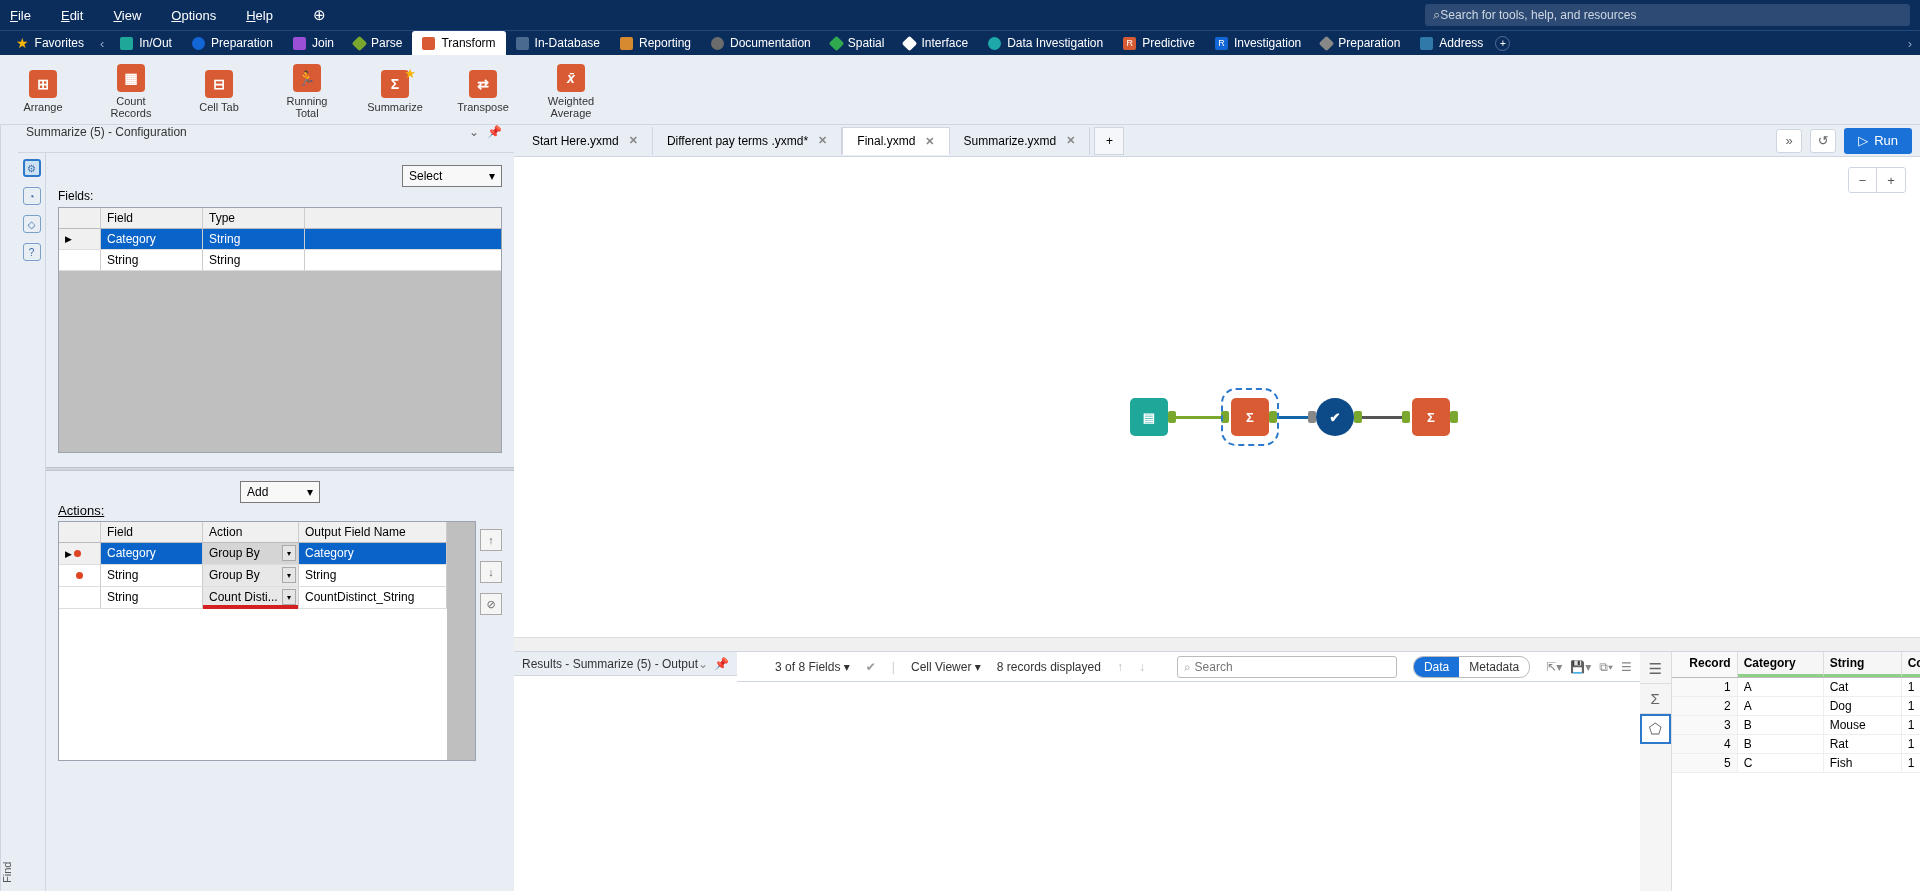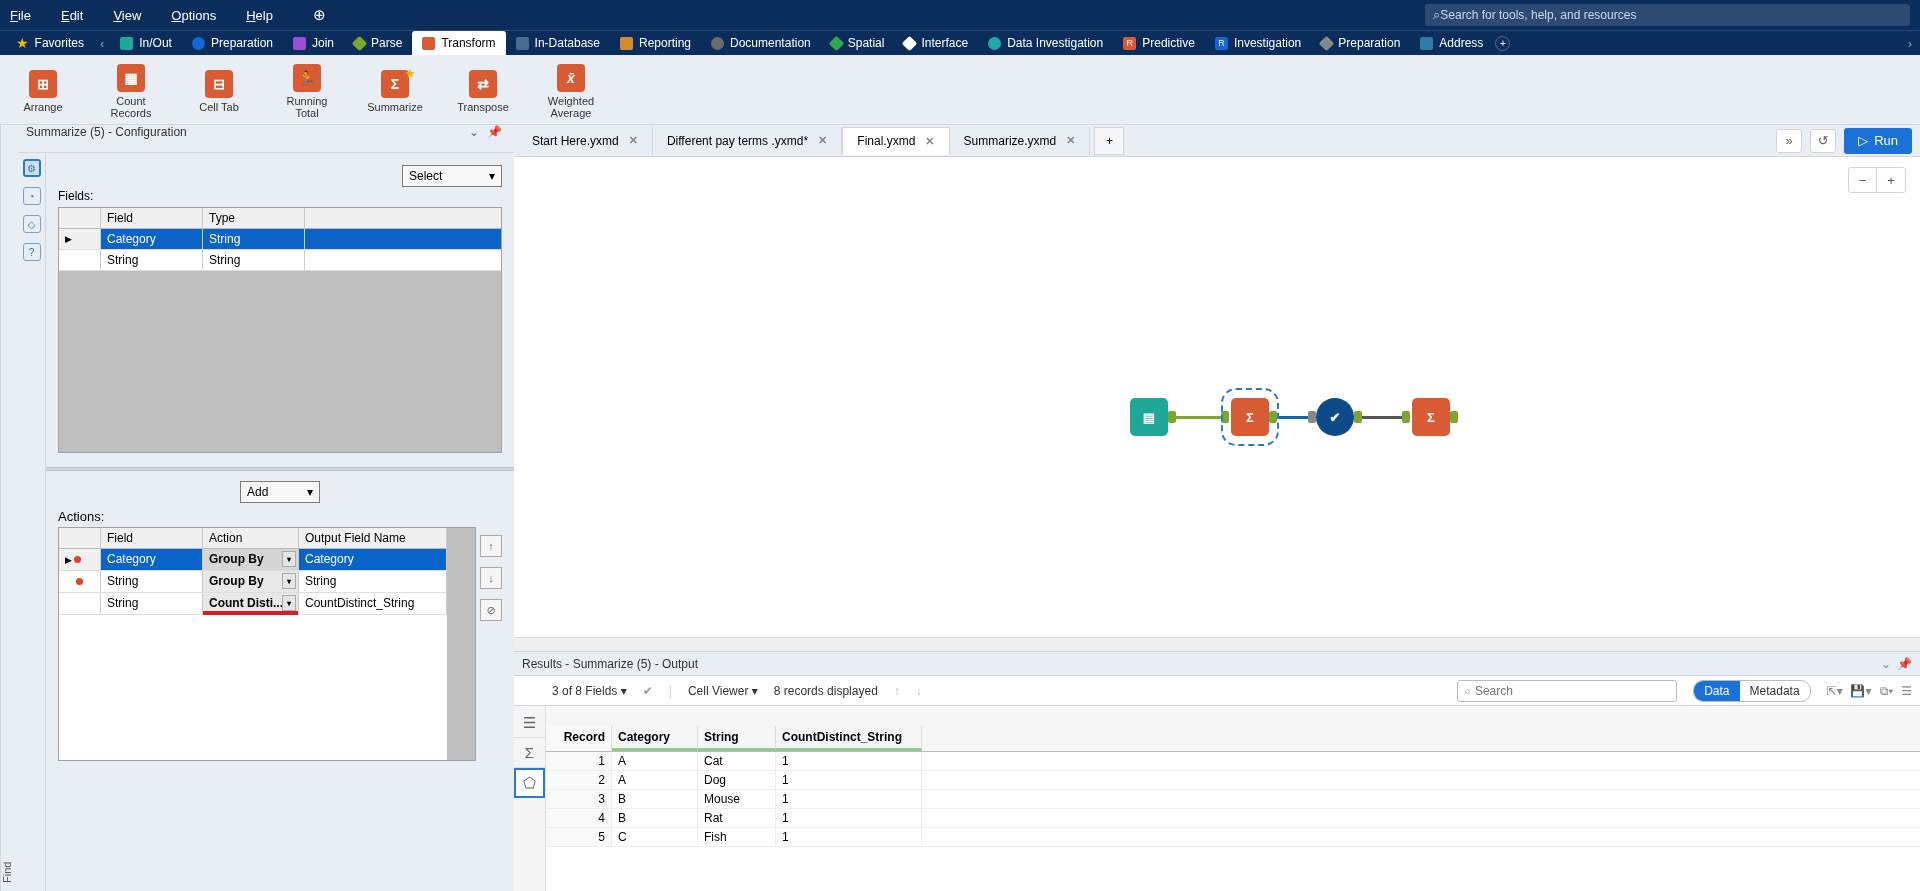--- a/index.html
+++ b/index.html
@@ -59,36 +59,36 @@
     .g-c0 { width: 42px; flex: none; }
     .g-c1 { width: 102px; flex: none; }
     .g-c2 { width: 102px; flex: none; }
     .grow { display: flex; font-size: 12px; border-bottom: 1px solid #ddd; background: #fff; }
     .grow.sel { background: #0a63c9; color: #fff; }
     .grow.sel .g-c0 { background: #f0f0f0; color: #000; display: flex; align-items: center; }
     .tri { font-size: 9px; }
 
     .divider { height: 4px; background: #d0d7e0; margin: 14px -12px 10px; border-top: 1px solid #bcc4ce; border-bottom: 1px solid #bcc4ce; }
 
-    .add-row { display: flex; justify-content: center; margin-bottom: 6px; }
-    .actions-hdr { display: flex; justify-content: space-between; margin-bottom: 3px; }
+    .add-row { display: flex; justify-content: center; }
+    .actions-hdr { display: flex; justify-content: space-between; margin-bottom: 3px; text-decoration: underline; }
 
     .grid2 { border: 1px solid #9aa4b0; background: #bfbfbf; flex: 1; min-height: 150px; display: flex; }
     .grid2-inner { background: #fff; flex: none; }
     .a-c0 { width: 42px; flex: none; display: flex; align-items: center; gap: 2px; padding-left: 4px; }
     .a-c1 { width: 102px; flex: none; }
     .a-c2 { width: 96px; flex: none; position: relative; }
     .a-c3 { width: 148px; flex: none; }
     .dd-arrow { position: absolute; right: 2px; top: 2px; width: 14px; height: 16px; background: #e5e5e5; border: 1px solid #aaa; display: flex; align-items: center; justify-content: center; font-size: 8px; }
     .arow { display: flex; font-size: 12px; border-bottom: 1px solid #ddd; background: #fff; position: relative; height: 22px; }
     .arow > div { padding: 3px 6px; border-right: 1px solid #ccc; }
     .arow.sel { background: #0a63c9; color: #fff; }
     .arow.sel .a-c0 { background: #f0f0f0; color: #000; }
     .arow.sel .a-c2 { background: #d5d5d5; color: #000; }
-    .arow .a-c2 { background: #e8e8e8; font-weight: bold; }
+    .arow .a-c2 { background: #e8e8e8; }
     .red-dot { width: 7px; height: 7px; background: #d42; border-radius: 50%; }
     .red-underline { position: absolute; bottom: -1px; left: 0; right: 0; height: 4px; background: #d42020; }
 
     .side-btns { width: 26px; display: flex; flex-direction: column; gap: 10px; padding: 8px 0 0 4px; }
     .side-btn { width: 22px; height: 22px; border: 1px solid #aaa; background: #f5f5f5; display: flex; align-items: center; justify-content: center; font-size: 11px; cursor: pointer; color: #666; }
     .grid2-wrap { display: flex; flex: 1; }
 
     .spacer-bottom { height: 130px; }
 
     
@@ -114,41 +114,41 @@
     .node-input { background: #1fa89a; left: 616px; top: 241px; }
     .node-sum1 { background: #d85b34; left: 717px; top: 241px; outline: 2px dashed #2c79cc; outline-offset: 8px; }
     .node-circle { background: #0c4b88; left: 802px; top: 241px; border-radius: 50%; }
     .node-sum2 { background: #d85b34; left: 898px; top: 241px; }
     .conn { position: absolute; top: 259px; height: 3px; }
     .nub { position: absolute; width: 8px; height: 12px; top: 254px; border-radius: 2px; }
 
     .hscroll { position: absolute; bottom: 0; left: 0; right: 0; height: 14px; background: #f0f0f0; border-top: 1px solid #ddd; }
 
     
-    .results { height: 240px; border-top: 1px solid #cfd6df; background: #fff; display: flex; flex-direction: column; }
+    .results { height: 240px; border-top: 1px solid #cfd6df; background: #fff; display: flex; flex-direction: row; }
     .results-hdr { height: 24px; background: #e9eef5; border-bottom: 1px solid #cfd6df; display: flex; align-items: center; padding: 0 8px; font-size: 12px; color: #333; }
     .results-hdr .rh-right { margin-left: auto; display: flex; gap: 6px; color: #888; }
 
     .results-toolbar { height: 30px; border-bottom: 1px solid #cfd6df; display: flex; align-items: center; padding: 0 8px; gap: 16px; font-size: 12px; color: #333; padding-left: 38px; }
     .results-toolbar .sep { color: #ccc; }
     .rt-search { width: 220px; height: 22px; border: 1px solid #bbb; border-radius: 3px; display: flex; align-items: center; padding: 0 6px; gap: 4px; }
     .rt-search input { border: none; outline: none; width: 100%; font-size: 12px; }
     .data-meta { display: flex; border: 1px solid #bbb; border-radius: 10px; overflow: hidden; }
     .data-meta div { padding: 3px 10px; cursor: pointer; font-size: 12px; }
     .data-meta .active { background: #1a71d8; color: #fff; }
     .rt-icons { display: flex; gap: 8px; color: #888; }
 
     .results-body { flex: 1; display: flex; overflow: hidden; }
     .results-left { width: 32px; background: #f5f5f5; border-right: 1px solid #ddd; display: flex; flex-direction: column; padding-top: 2px; }
     .rl-ic { height: 30px; display: flex; align-items: center; justify-content: center; border-bottom: 1px solid #ddd; color: #666; cursor: pointer; font-size: 15px; }
     .rl-ic.active { border: 2px solid #2c79cc; background: #fff; }
 
     .results-table { flex: 1; overflow: auto; }
     .rt-head { display: flex; background: #f6f6f6; border-bottom: 1px solid #bbb; font-size: 12px; font-weight: 600; }
-    .rt-head > div { padding: 4px 6px; border-right: 1px solid #ddd; margin-top: 20px; }
+    .rt-head > div { padding: 4px 6px; border-right: 1px solid #ddd; }
     .rt-head > div:not(:first-child) { border-bottom: 3px solid #8fd088; }
     .rt-row { display: flex; font-size: 12px; border-bottom: 1px solid #eee; }
     .rt-row > div { padding: 2px 6px; border-right: 1px solid #eee; }
     .rc0 { width: 66px; flex: none; text-align: right; background: #f9f9f9; }
     .rc1 { width: 86px; flex: none; }
     .rc2 { width: 78px; flex: none; }
     .rc3 { width: 146px; flex: none; }
   </style>
 </head>
 <body>

